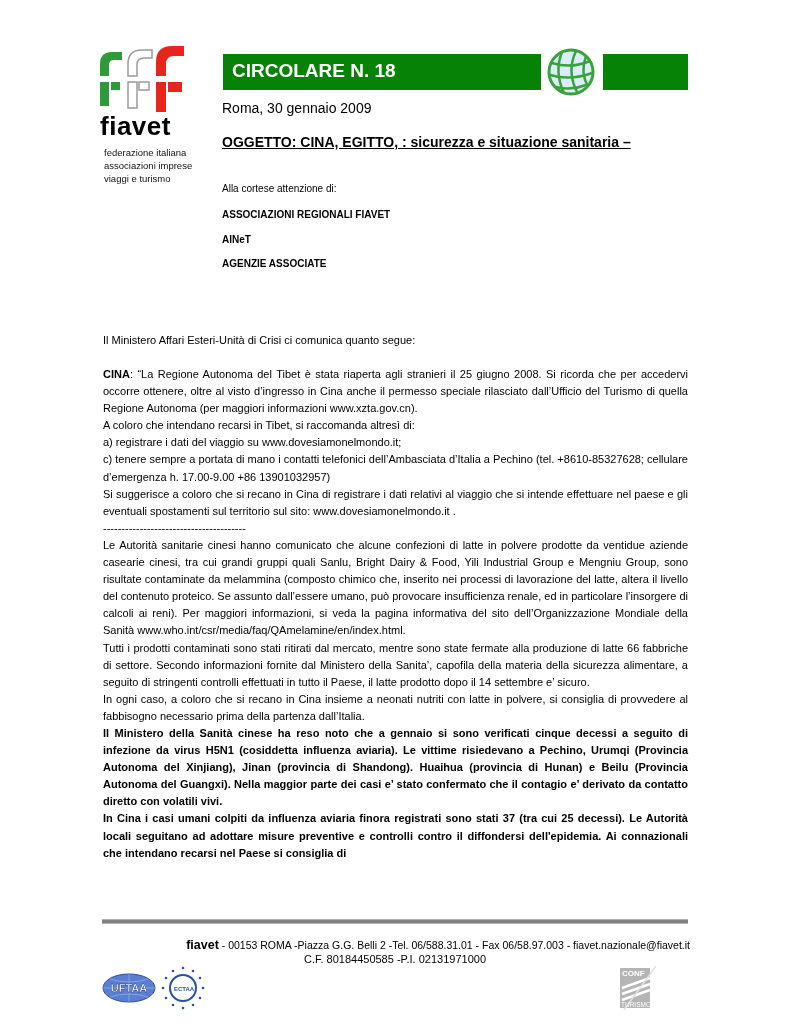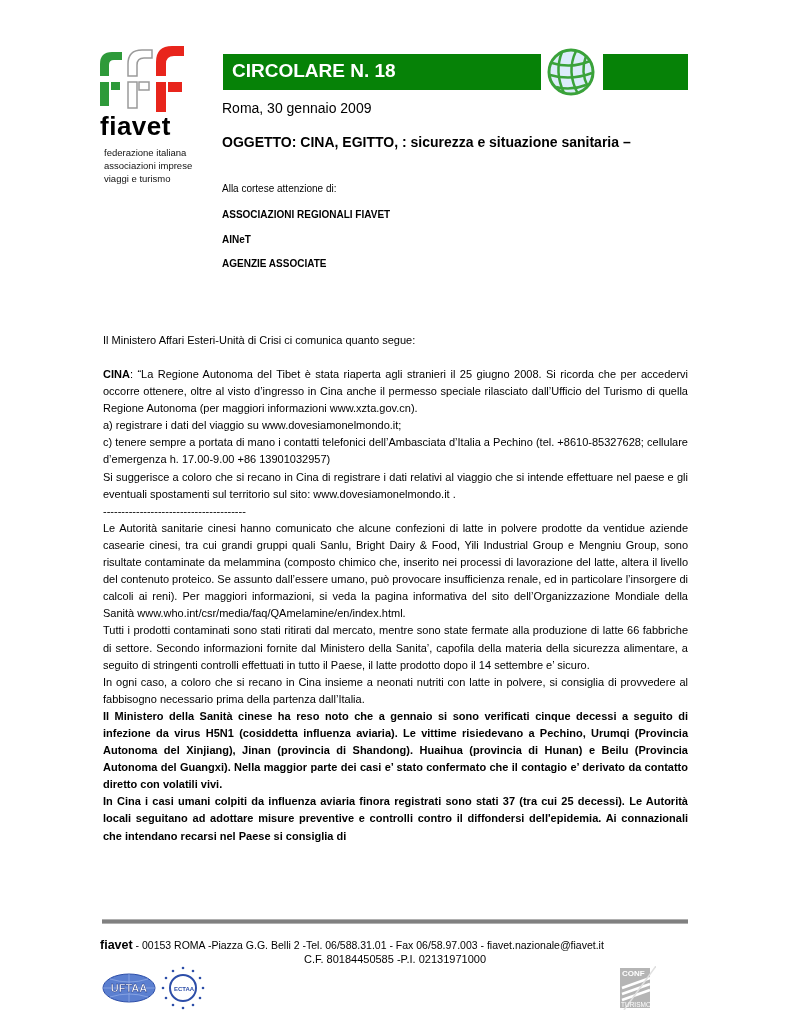--- a/index.html
+++ b/index.html
@@ -13,34 +13,34 @@
                font-family: "Liberation Sans", sans-serif; }
   .logo-sub { left: 104px; top: 146px; font-size: 9.5px; line-height: 13px; color: #111; }
 
   
   .bar-left { left: 223px; top: 54px; width: 318px; height: 36px; background: #068207; }
   .bar-title { left: 232px; top: 60px; font-size: 19px; font-weight: bold; color: #fff; }
   .globe { left: 544px; top: 47px; width: 54px; height: 50px; }
   .bar-right { left: 603px; top: 54px; width: 85px; height: 36px; background: #068207; }
 
   .date { left: 222px; top: 100px; font-size: 14px; }
-  .subject { left: 222px; top: 134px; font-size: 14px; font-weight: bold; line-height: 17px; width: 470px; }
+  .subject { left: 222px; top: 134px; font-size: 14px; font-weight: bold; line-height: 17px; width: 470px; text-decoration: underline; }
   .attn { left: 222px; top: 183px; font-size: 10px; }
   .rcp { left: 222px; font-size: 10px; font-weight: bold; }
 
   
   .body-text { left: 103px; width: 585px; font-size: 11px; line-height: 17.1px; text-align: justify; }
   .body-text p { margin: 0; }
   .bold { font-weight: bold; }
 
   .rule { left: 102px; top: 919px; width: 586px; height: 3px; background: #808080;
           border-top: 1px solid #b0b0b0; border-bottom: 1px solid #b0b0b0; }
 
   
-  .footer-line1 { left: 100px; top: 938px; width: 590px; text-align: left; font-size: 10.5px; }
+  .footer-line1 { left: 100px; top: 938px; width: 590px; text-align: right; font-size: 10.5px; }
   .footer-line1 .brand { font-weight: bold; font-size: 12.5px; }
   .footer-line2 { left: 100px; top: 953px; width: 590px; text-align: center; font-size: 11px; }
   .uftaa { left: 102px; top: 973px; width: 54px; height: 30px; }
   .ectaa { left: 160px; top: 965px; width: 46px; height: 46px; }
   .conf { left: 618px; top: 966px; width: 38px; height: 44px; }
 </style>
 </head>
 <body>
 
 <svg class="abs logo-mark" viewBox="0 0 88 66">
@@ -83,20 +83,21 @@
 </div>
 <div class="abs attn">Alla cortese attenzione di:</div>
 <div class="abs rcp" style="top:209px;">ASSOCIAZIONI REGIONALI FIAVET</div>
 <div class="abs rcp" style="top:234px;">AINeT</div>
 <div class="abs rcp" style="top:258px;">AGENZIE ASSOCIATE</div>
 
 <div class="abs body-text" style="top:332px;">Il Ministero Affari Esteri-Unità di Crisi ci comunica quanto segue:</div>
 
 <div class="abs body-text" style="top:366px;">
   <p><span class="bold">CINA</span><span>: “La Regione Autonoma del Tibet è stata riaperta agli stranieri il 25 giugno 2008. Si ricorda che per accedervi occorre ottenere, oltre al visto d’ingresso in Cina anche il permesso speciale rilasciato dall’Ufficio del Turismo di quella Regione Autonoma (per maggiori informazioni www.xzta.gov.cn).</span></p>
+  <p>A coloro che intendano recarsi in Tibet, si raccomanda altresì di:</p>
   <p>a) registrare i dati del viaggio su www.dovesiamonelmondo.it;</p>
   <p>c) tenere sempre a portata di mano i contatti telefonici dell’Ambasciata d’Italia a Pechino (tel. +8610-85327628; cellulare d’emergenza h. 17.00-9.00 +86 13901032957)</p>
   <p>Si suggerisce a coloro che si recano in Cina di registrare i dati relativi al viaggio che si intende effettuare nel paese  e gli eventuali spostamenti sul territorio sul sito: www.dovesiamonelmondo.it .</p>
   <p>---------------------------------------</p>
   <p>Le Autorità sanitarie cinesi hanno comunicato che alcune confezioni di latte in polvere prodotte da ventidue aziende casearie cinesi, tra cui grandi gruppi quali Sanlu, Bright Dairy &amp; Food, Yili Industrial Group e Mengniu Group, sono risultate contaminate da melammina (composto chimico che, inserito nei processi di lavorazione del latte, altera il livello del contenuto proteico. Se assunto dall’essere umano, può provocare insufficienza renale, ed in particolare l’insorgere di calcoli ai reni). Per maggiori informazioni, si veda la pagina informativa del sito dell’Organizzazione Mondiale della Sanità www.who.int/csr/media/faq/QAmelamine/en/index.html.</p>
   <p>Tutti i prodotti contaminati sono stati ritirati dal mercato,  mentre sono state fermate alla produzione di latte 66 fabbriche di settore. Secondo informazioni fornite dal Ministero della Sanita’, capofila della materia della sicurezza alimentare, a seguito di stringenti controlli effettuati in tutto il Paese, il latte prodotto dopo il 14 settembre e’ sicuro.</p>
   <p>In ogni caso, a coloro che si recano in Cina insieme a neonati nutriti con latte in polvere, si consiglia di provvedere al fabbisogno necessario prima della partenza dall’Italia.</p>
   <p class="bold">Il Ministero della Sanità cinese ha reso noto che a gennaio si sono verificati cinque decessi a seguito di infezione da virus H5N1 (cosiddetta influenza aviaria). Le vittime risiedevano a Pechino, Urumqi (Provincia Autonoma del Xinjiang),  Jinan  (provincia di Shandong). Huaihua (provincia di Hunan) e Beilu (Provincia Autonoma del Guangxi). Nella maggior parte dei casi e’ stato confermato che il contagio e’ derivato da contatto diretto con volatili vivi.</p>
   <p class="bold">In Cina i casi umani colpiti da influenza aviaria finora registrati sono stati 37 (tra cui 25 decessi). Le Autorità locali seguitano ad adottare misure preventive e controlli contro il diffondersi dell'epidemia. Ai connazionali che intendano recarsi nel Paese si consiglia di</p>
 </div>

